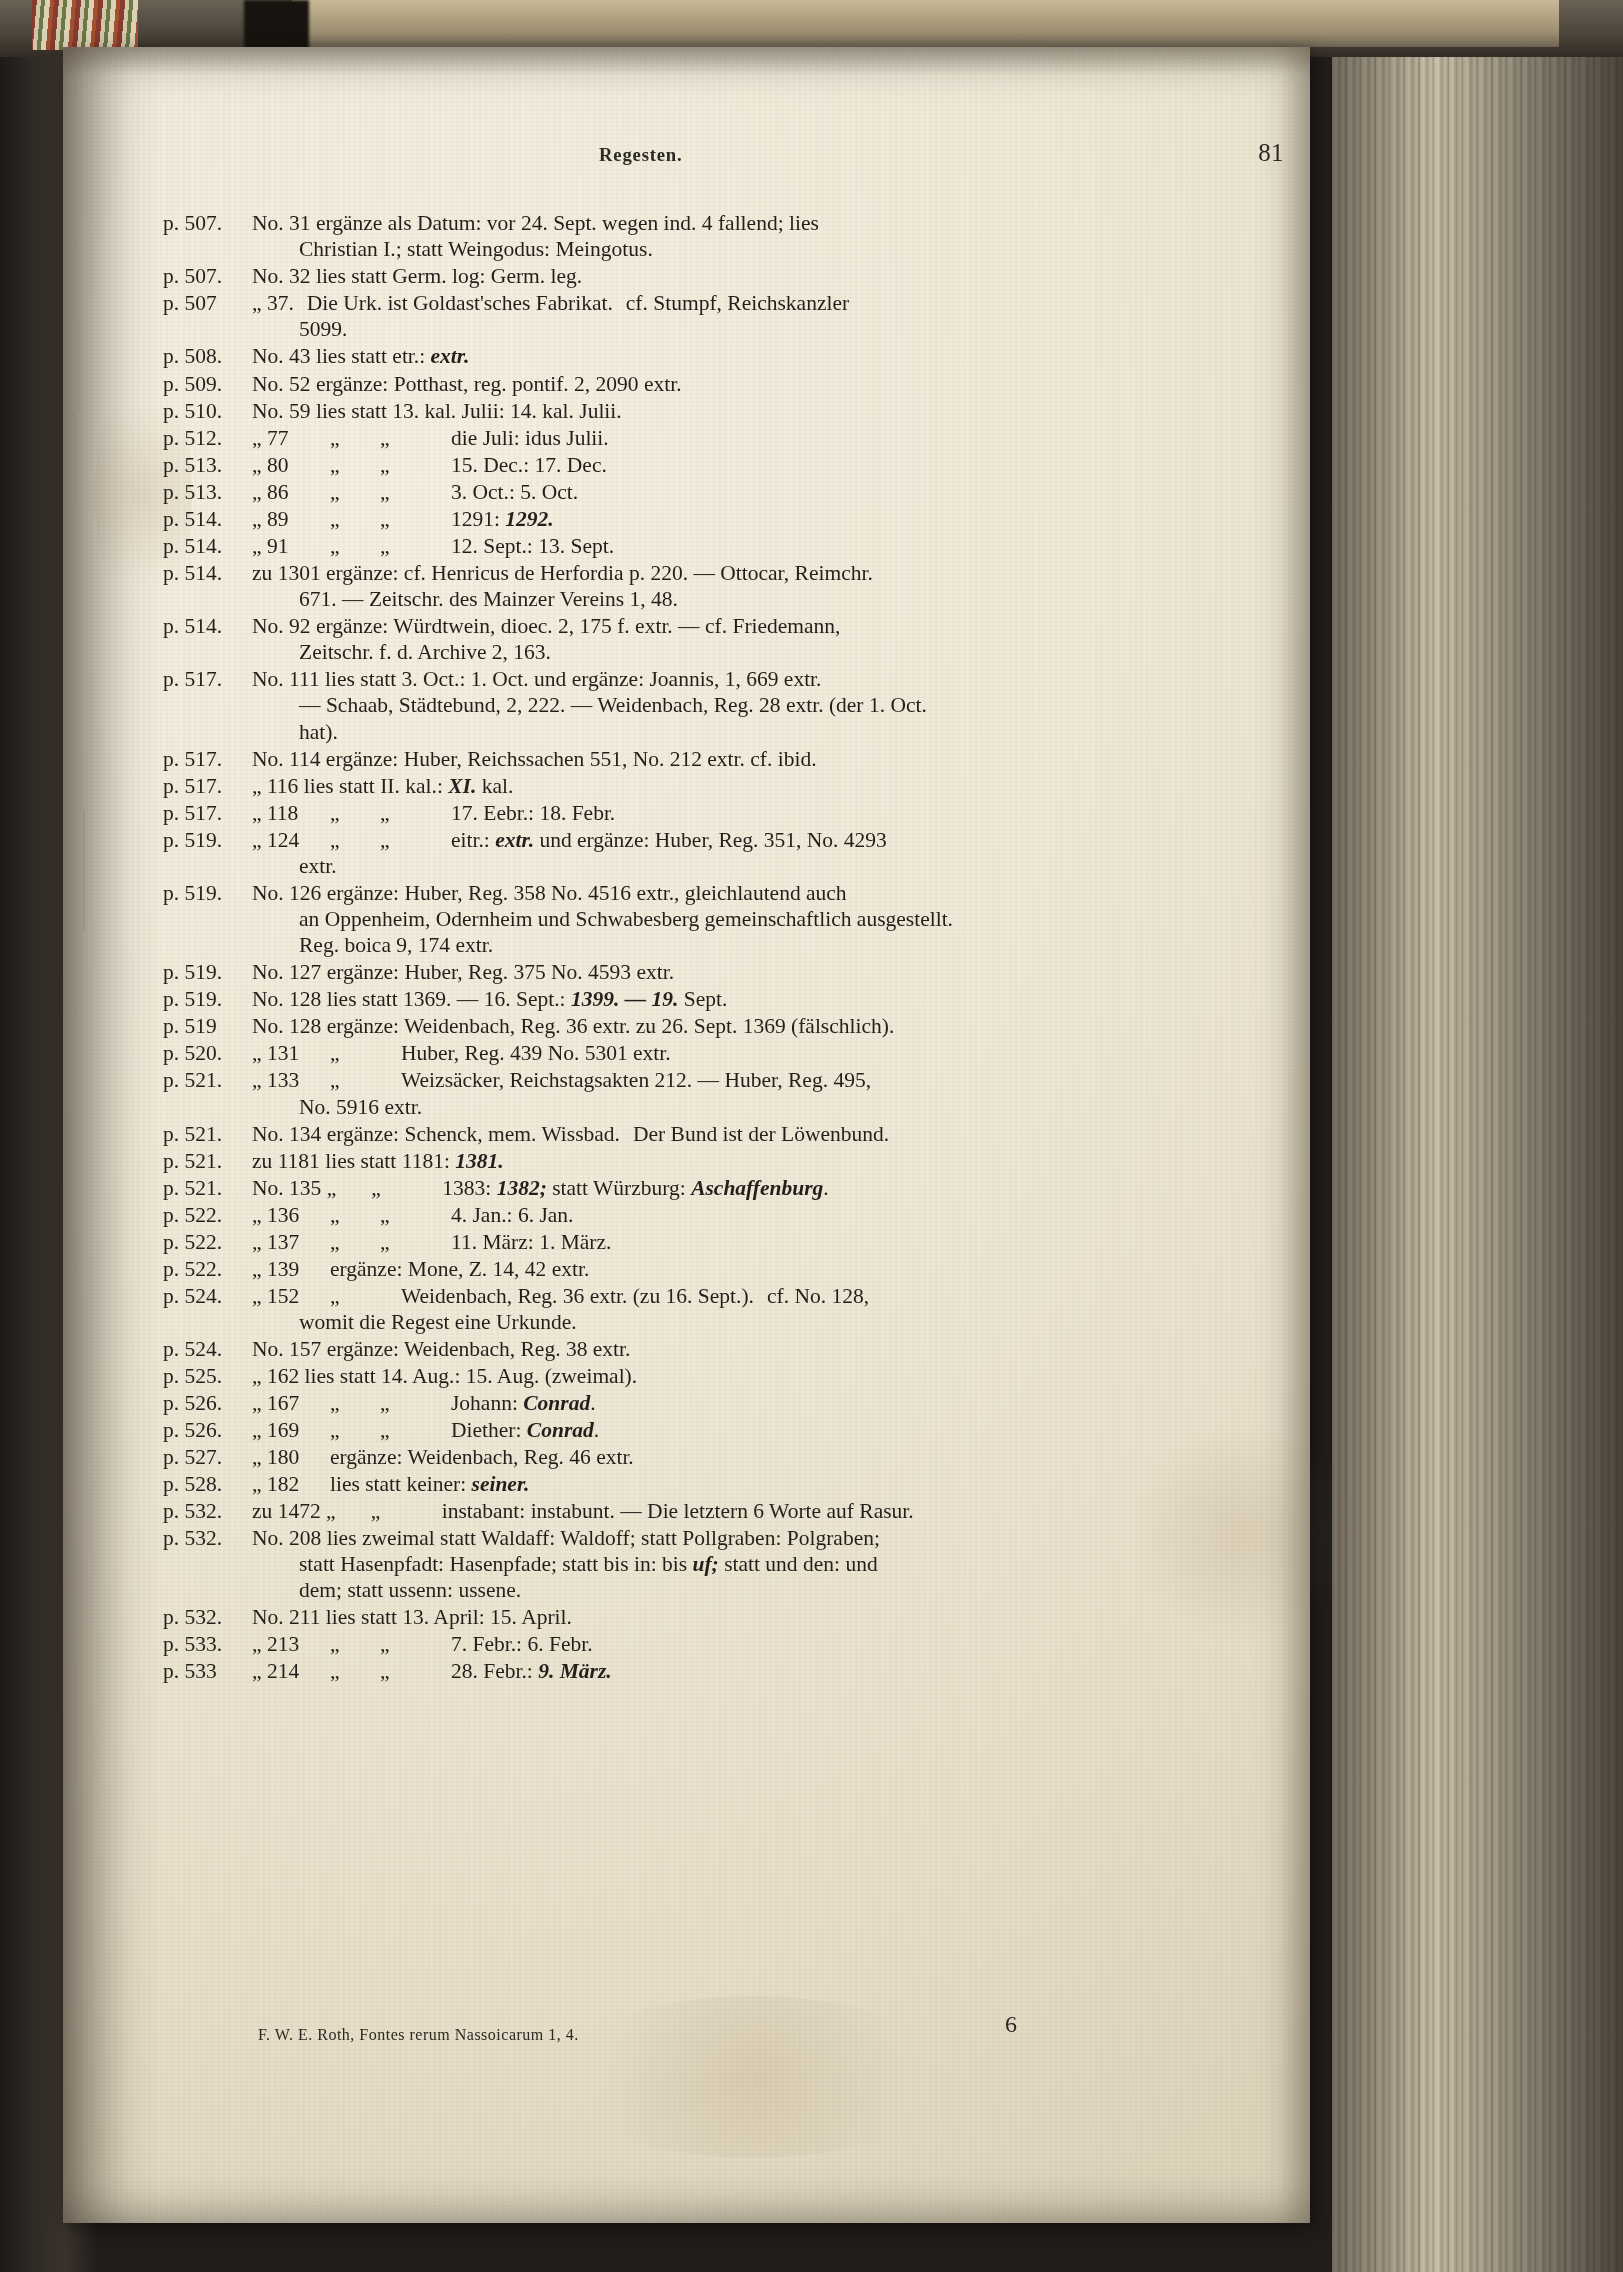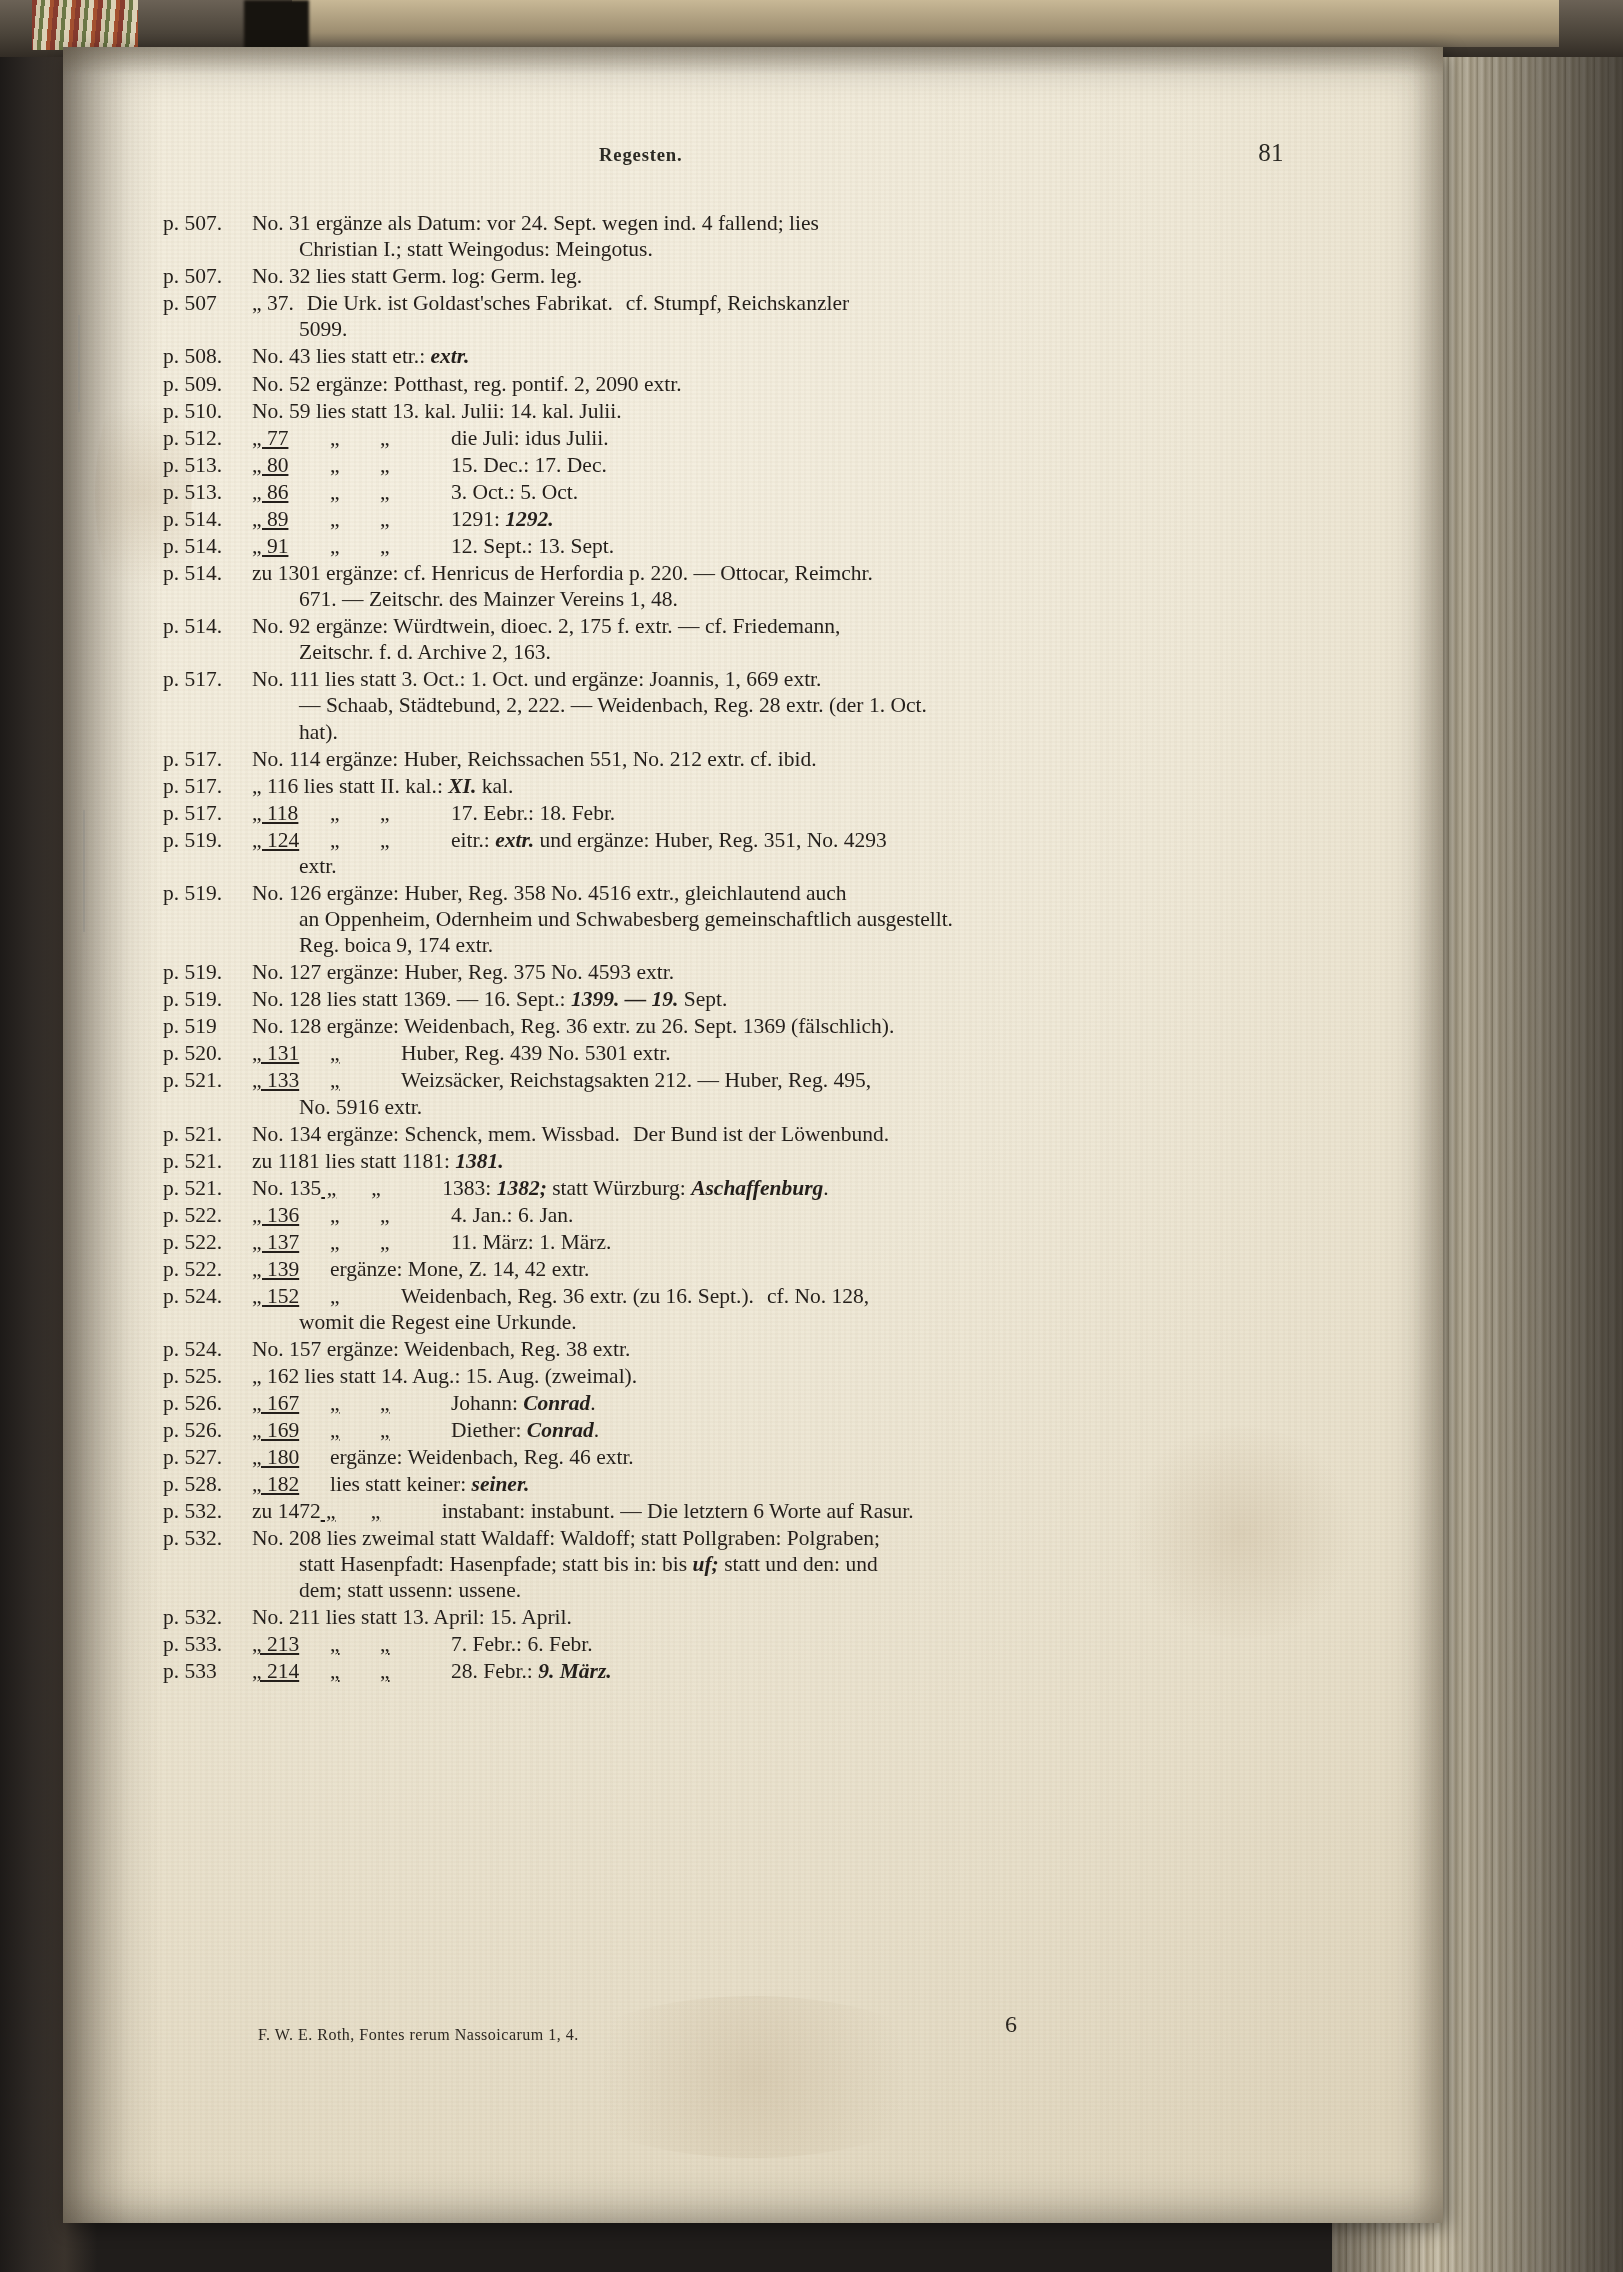--- a/index.html
+++ b/index.html
@@ -62,21 +62,21 @@
   #cover-top {
     position: absolute;
     left: 292px; top: 0; width: 1267px; height: 47px;
     background: linear-gradient(180deg, #c8b896, #9c8d70 70%, #6d6352);
   }
 
   
   #page {
     position: absolute;
     left: 63px; top: 47px;
-    width: 1380px; height: 2176px;
+    width: 1247px; height: 2176px;
     background:
       radial-gradient(120% 90% at 30% 20%, #f5f0e2 0%, #efe9d8 45%, #e7dfca 78%, #ded4bc 100%);
     box-shadow: 0 0 49px rgba(20,16,12,.55) inset, 4.9px 4.9px 19.5px rgba(0,0,0,.45);
   }
   #page-grain {
     position: absolute; inset: 0;
     background:
       repeating-linear-gradient(0deg, rgba(160,140,105,.045) 0 1.6px, rgba(255,255,255,0) 1.6px 4px),
       repeating-linear-gradient(90deg, rgba(150,130,100,.04) 0 2.4px, rgba(255,255,255,0) 2.4px 5.7px);
     pointer-events: none;
@@ -147,21 +147,20 @@
   .entry .body {
     flex: 1 1 auto;
   }
   .entry .body .cont {
     display: block;
     padding-left: 47px;
   }
   
   .col {
     display: inline-block;
-    text-decoration: underline;
   }
   .c-no    { width: 78px; }
   .c-q1    { width: 50px; }
   .c-q2    { width: 71px; }
   b, .em {
     font-weight: normal;
   }
   .it {
     font-style: italic;
     font-weight: bold;

